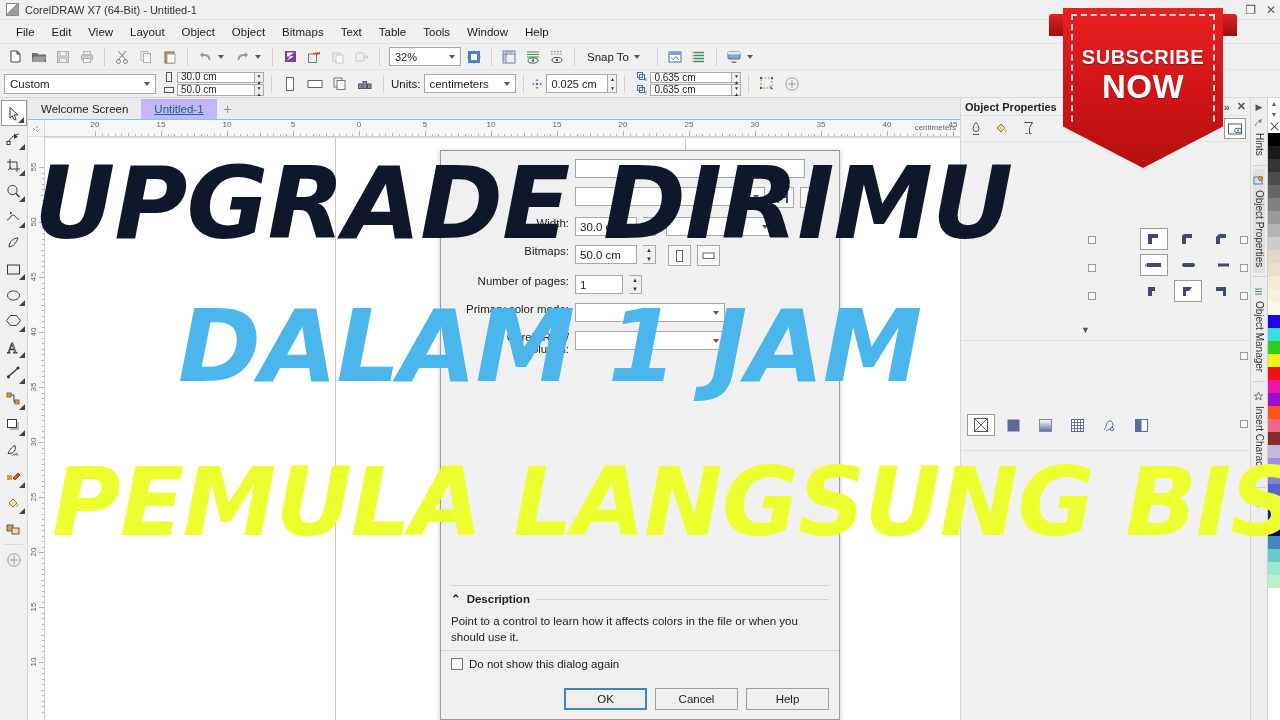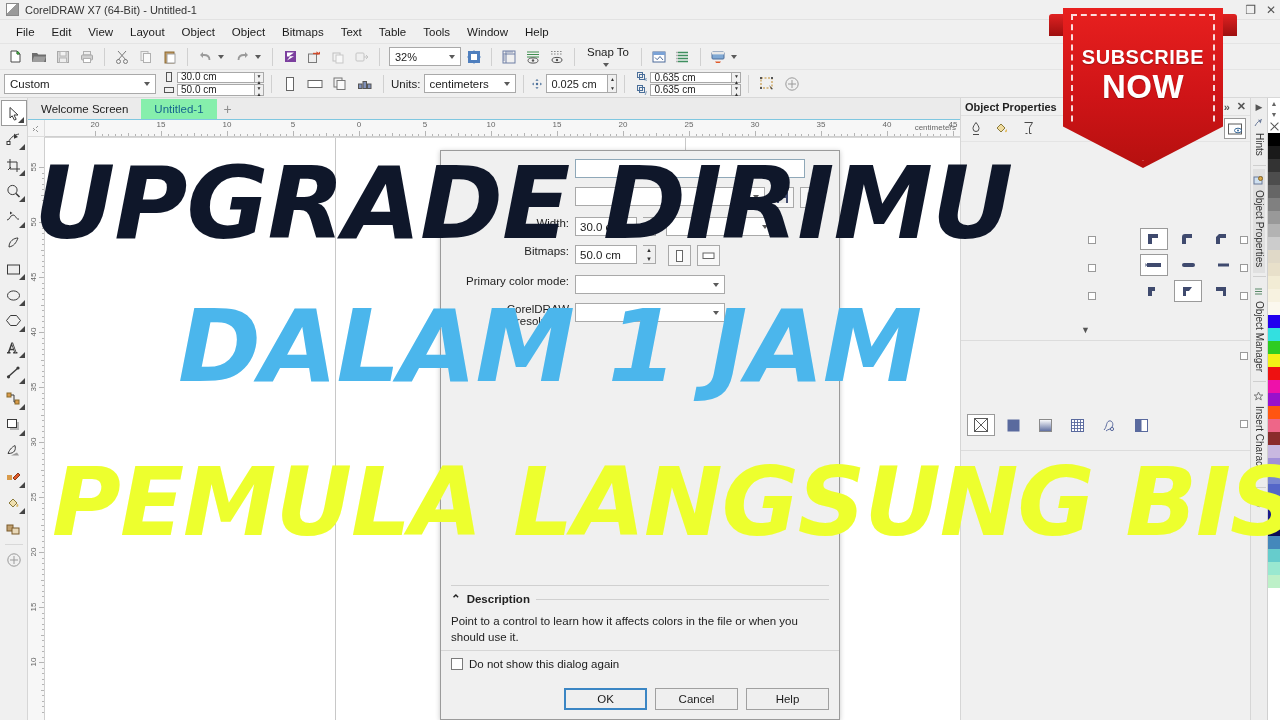--- a/index.html
+++ b/index.html
@@ -37,21 +37,21 @@
          padding:0 4px; gap:2px; border-bottom:1px solid #e4e4e4; }
   .tbtn { width:22px;height:22px;display:flex;align-items:center;justify-content:center;
           border:1px solid transparent; border-radius:2px; position:relative; }
   .tbtn svg { display:block; }
   .sep { width:1px;height:18px;background:#d0d0d0;margin:0 4px; }
   .zoomcombo { width:72px;height:19px;background:#fff;border:1px solid #a9a9a9;
                display:flex;align-items:center;padding-left:5px;font-size:11px;margin-left:3px; }
   .zoomcombo .cv { flex:1; }
   .arrowdn { width:0;height:0;border-left:3.5px solid transparent;border-right:3.5px solid transparent;
              border-top:4px solid #5a5a5a; margin-right:5px; }
-  .snapto { display:flex;align-items:center;gap:5px;padding:0 6px;font-size:11.5px;height:22px;flex-direction:column; }
+  .snapto { display:flex;align-items:center;gap:5px;padding:0 6px;font-size:11.5px;height:22px; }
 
   
   .tb2 { height:28px; background:#f0f0f0; display:flex; align-items:center;
          padding:0 4px; gap:3px; border-bottom:1px solid #d8d8d8; }
   .pagepreset { width:152px;height:20px;background:#fff;border:1px solid #a9a9a9;
                 display:flex;align-items:center;padding-left:5px;font-size:11.5px; }
   .pagepreset .cv{flex:1;}
   .dimstack { display:flex;flex-direction:column;gap:1px;margin-left:4px; }
   .dimrow { display:flex;align-items:center;gap:2px; }
   .dimicon { width:12px;height:11px;display:flex;align-items:center;justify-content:center; }
@@ -80,21 +80,21 @@
   .tool.active { border:1px solid #9a9a9a;background:#fff; }
   .tool .fly { position:absolute;right:2px;bottom:2px;width:0;height:0;
                border-left:3px solid transparent;border-top:3px solid transparent;border-right:3px solid #444;border-bottom:3px solid #444; }
   .tdiv { width:18px;height:1px;background:#d8d8d8;margin:2px 0; }
 
   
   .docarea { flex:1; display:flex; flex-direction:column; min-width:0; position:relative; }
   .tabbar { height:22px;background:#ebebeb;display:flex;align-items:flex-end;border-bottom:1px solid #7fc7e0; }
   .dtab { height:20px;padding:0 13px;display:flex;align-items:center;font-size:11.5px;
           color:#222;background:#ebebeb; }
-  .dtab.sel { background:#86efac;color:#15668e; }
+  .dtab.sel { background:#c4b5fd;color:#15668e;text-decoration:underline; }
   .tabplus { width:22px;height:20px;display:flex;align-items:center;justify-content:center;color:#8e8e8e;font-size:14px; }
 
   .rulerrow { display:flex; height:17px; }
   .rcorner { width:17px;height:17px;background:#f5f5f5;border-right:1px solid #dcdcdc;
              border-bottom:1px solid #dcdcdc;display:flex;align-items:center;justify-content:center; }
   .hruler { flex:1;height:17px;background:#f7f7f7;border-bottom:1px solid #cfcfcf;position:relative;overflow:hidden; }
   .hruler .lbl { position:absolute;top:0px;font-size:8px;color:#666;transform:translateX(-50%); }
   .hruler .tk { position:absolute;bottom:0;width:1px;background:#b5b5b5; }
   .hruler .units { position:absolute;right:4px;top:3px;font-size:8px;color:#666; }
 
@@ -1215,20 +1215,28 @@
               <rect x="2.5" y="1.5" width="6" height="11" fill="#fff" stroke="#666"></rect>
             </svg>
         </div>
         <div class="orientbtn">
           <svg width="15" height="11" viewBox="0 0 15 11">
               <rect x="2" y="3" width="11" height="5.5" fill="#fff" stroke="#666"></rect>
             </svg>
         </div>
       </div>
       <div class="frow">
+        <div class="flabel">Number of pages:</div>
+        <div class="spinbox" style="width:48px;">1</div>
+        <div class="spinv">
+            <i>▲</i>
+            <i>▼</i>
+          </div>
+      </div>
+      <div class="frow">
         <div class="flabel">Primary color mode:</div>
         <div class="fcombo" style="width:150px;">
           <span class="cv"></span>
           <span class="arrowdn"></span>
         </div>
       </div>
       <div class="frow">
         <div class="flabel">CorelDRAW resolution:</div>
         <div class="fcombo" style="width:150px;">
           <span class="cv"></span>

